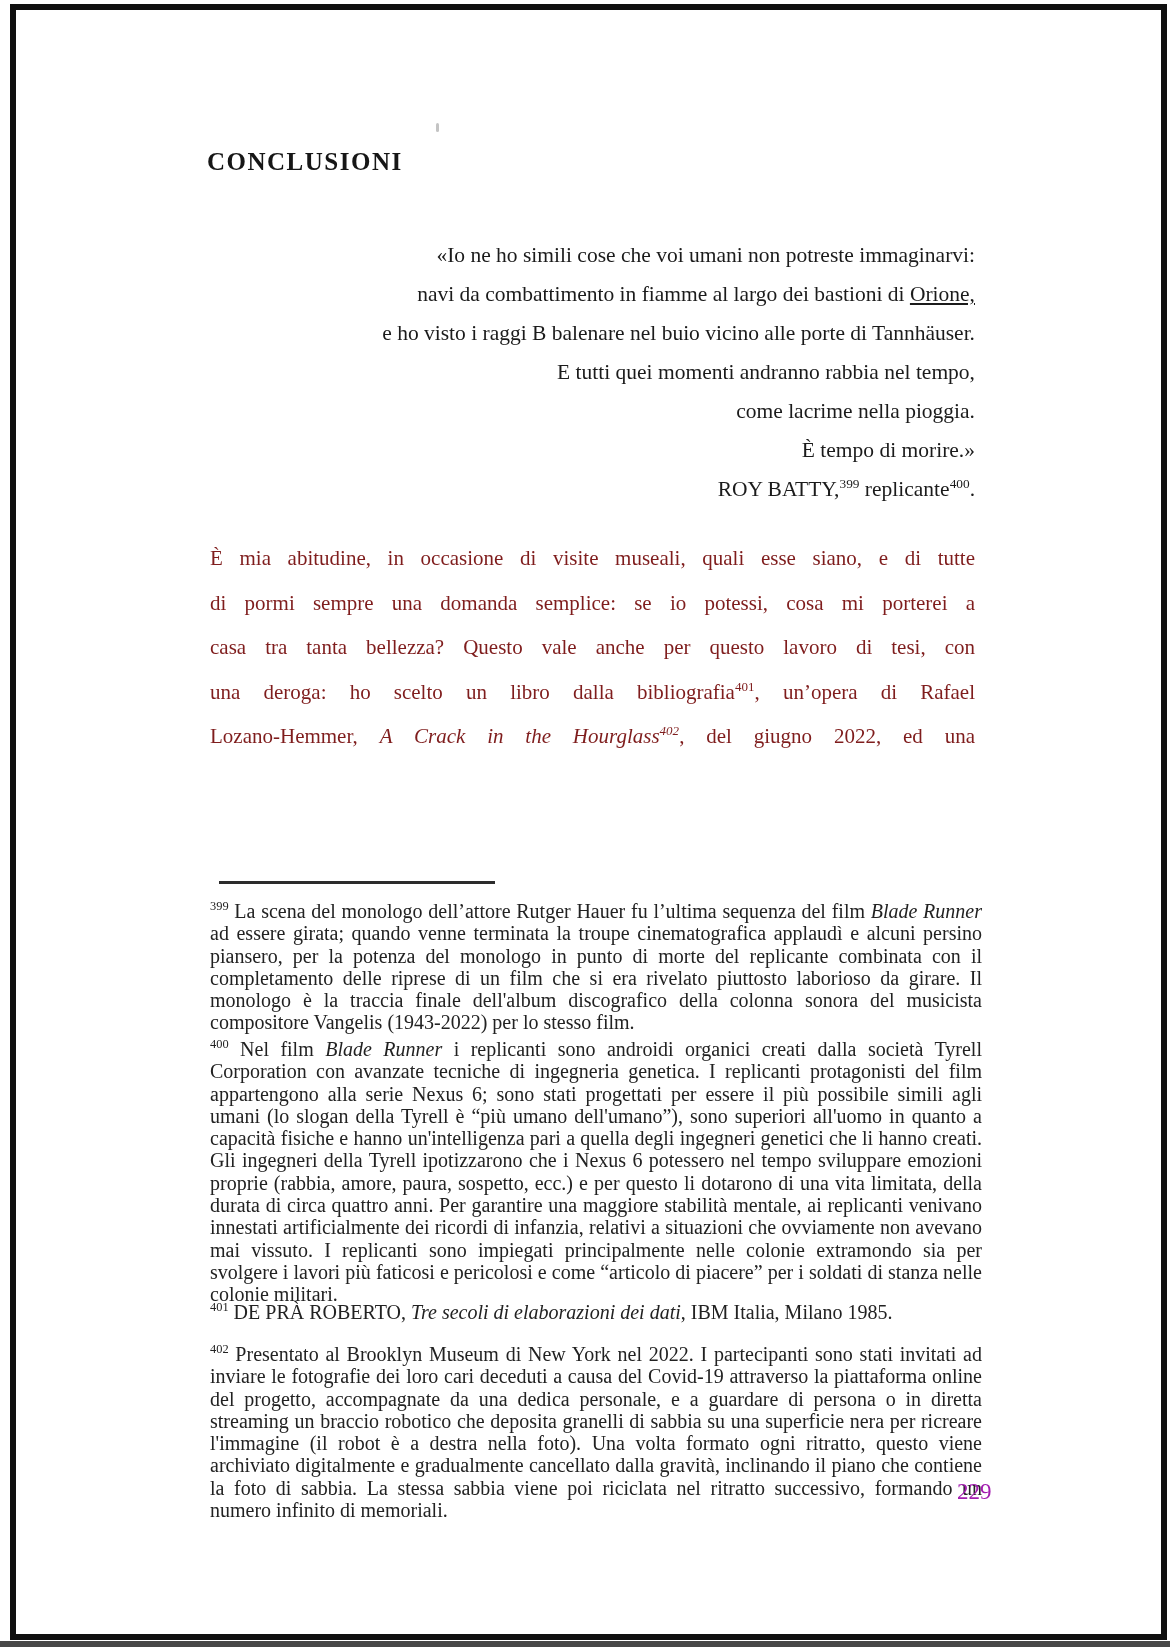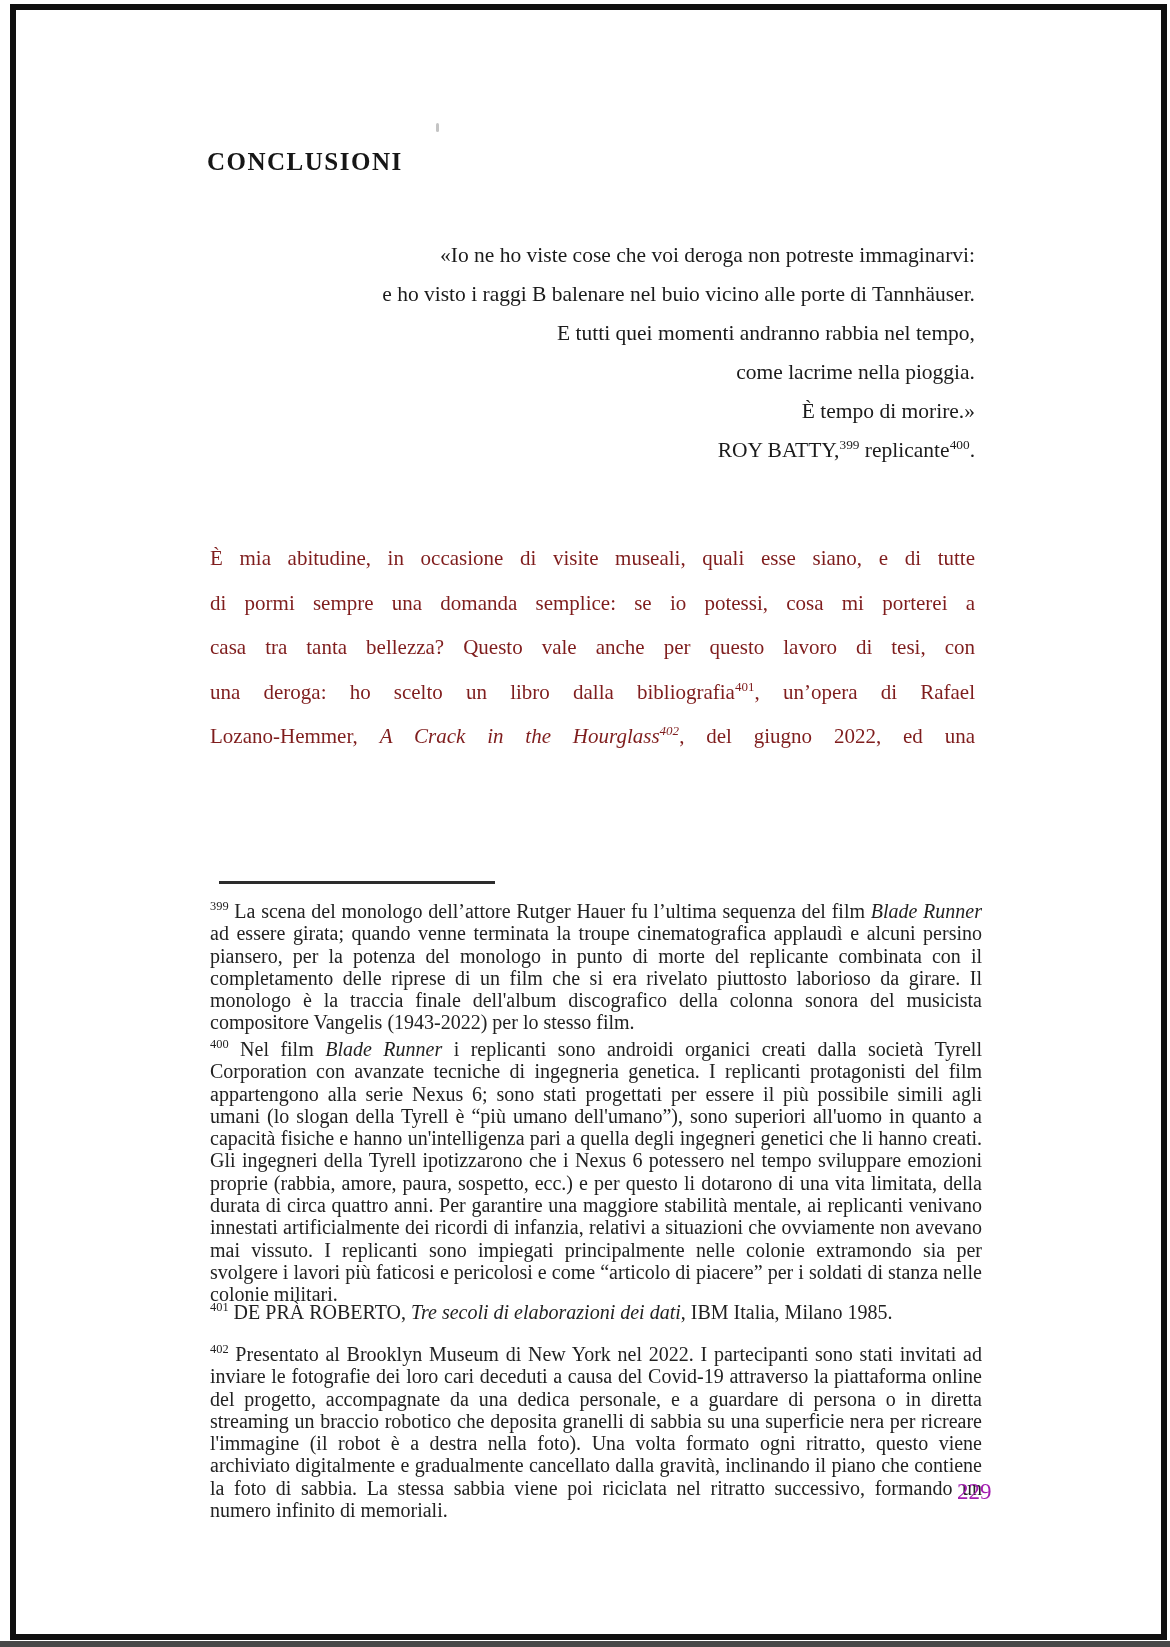--- a/index.html
+++ b/index.html
@@ -125,21 +125,22 @@
 <div class="page-frame"></div>
 <div class="bottom-strip"></div>
 
 <div class="content">
 
   <div class="scan-artifact"></div>
 
   <div class="doc-title">CONCLUSIONI</div>
 
   <div class="quote-block">
-    <div class="quote-line">«Io ne ho viste cose che voi deroga non potreste immaginarvi:</div>
+    <div class="quote-line">«Io ne ho simili cose che voi umani non potreste immaginarvi:</div>
+    <div class="quote-line"><span>navi da combattimento in fiamme al largo dei bastioni di </span><span class="u">Orione,</span></div>
     <div class="quote-line">e ho visto i raggi B balenare nel buio vicino alle porte di Tannhäuser.</div>
     <div class="quote-line">E tutti quei momenti andranno rabbia nel tempo,</div>
     <div class="quote-line">come lacrime nella pioggia.</div>
     <div class="quote-line">È tempo di morire.»</div>
     <div class="quote-line"><span>ROY BATTY,</span><sup class="sup">399</sup><span> replicante</span><sup class="sup">400</sup><span>.</span></div>
   </div>
 
   <div class="body-block">
     <div class="body-line">È mia abitudine, in occasione di visite museali, quali esse siano, e di tutte</div>
     <div class="body-line">di pormi sempre una domanda semplice: se io potessi, cosa mi porterei a</div>

